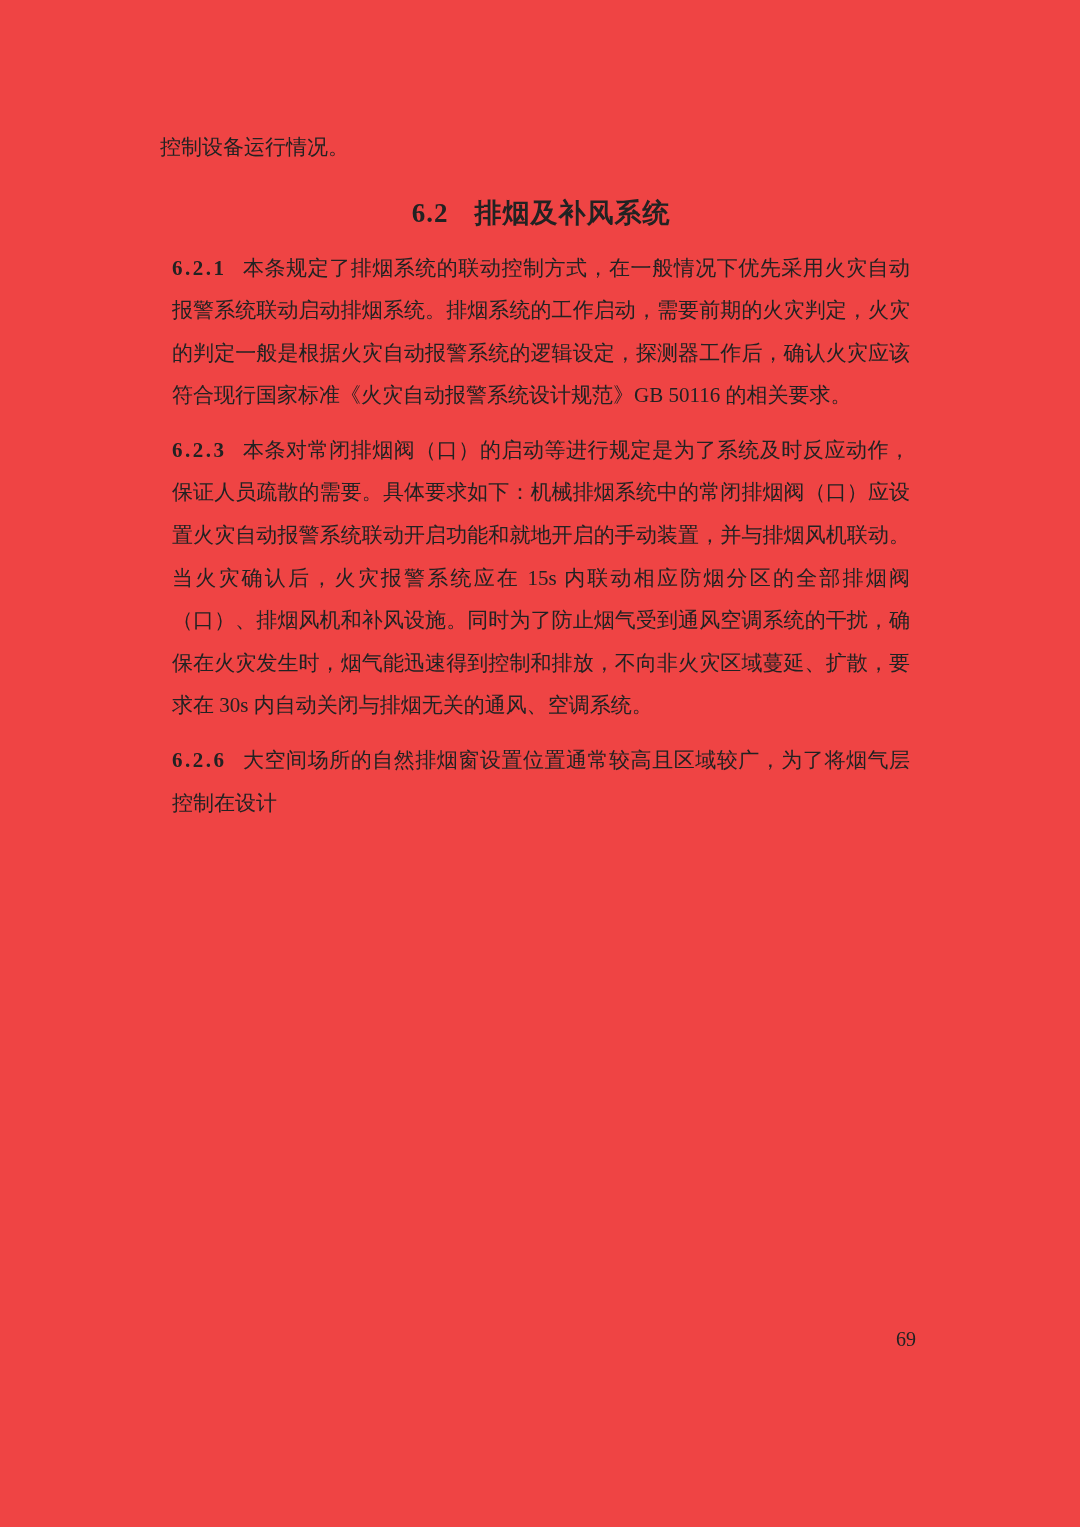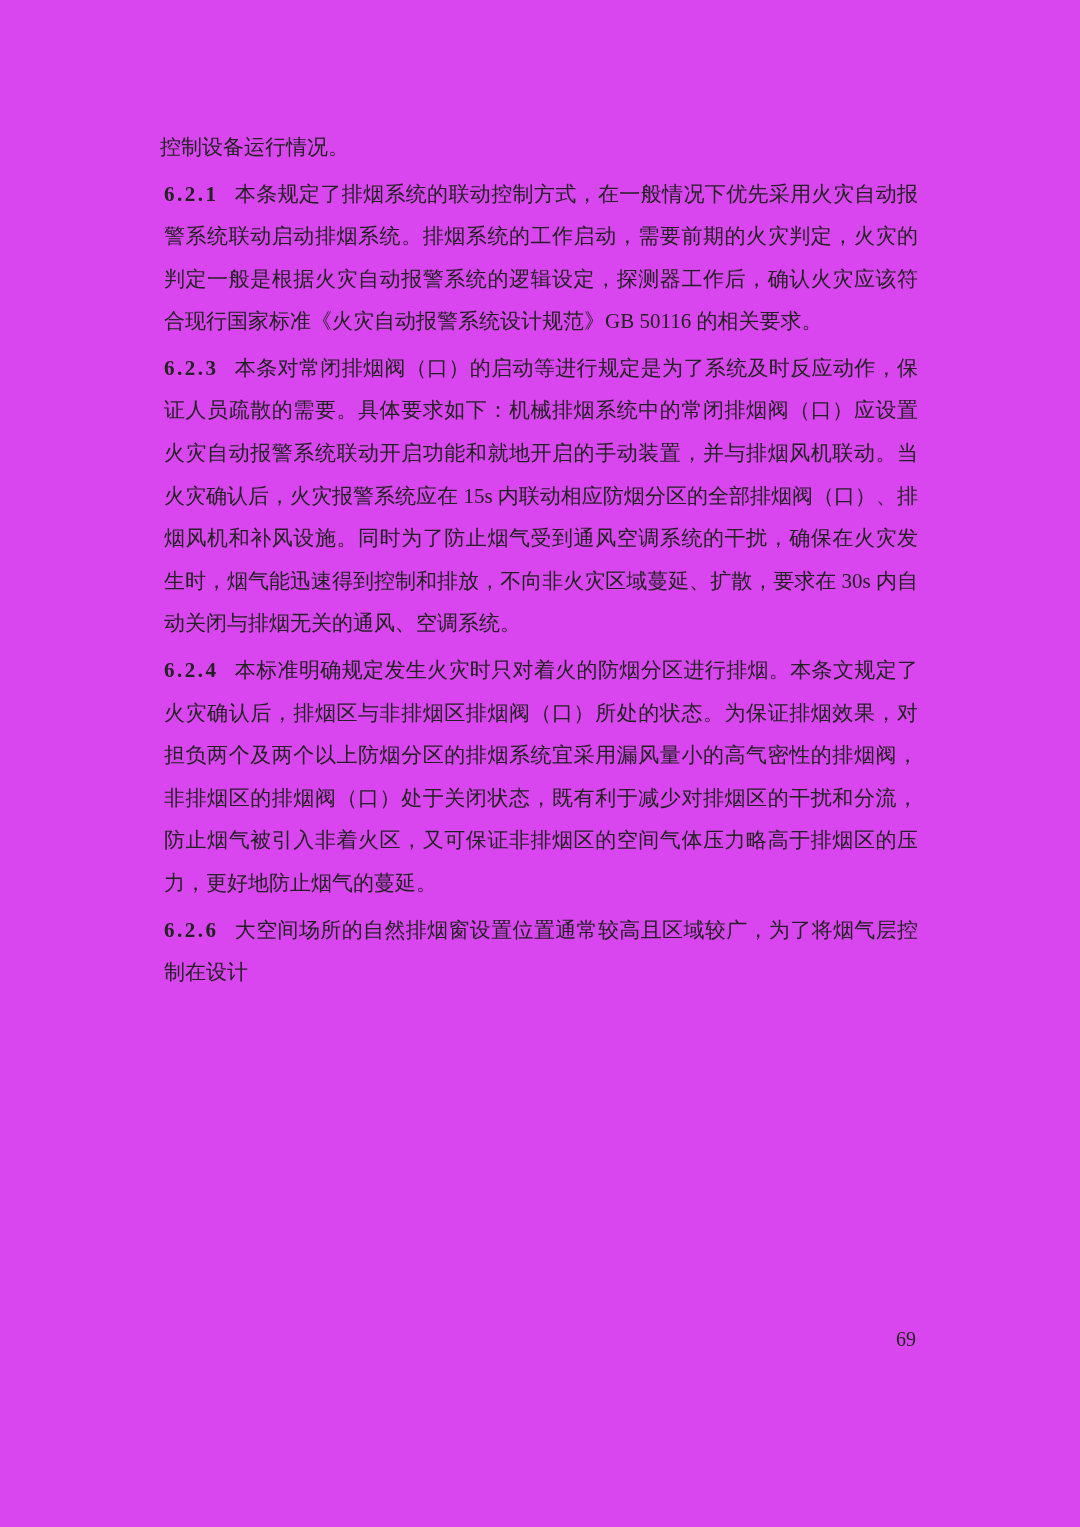--- a/index.html
+++ b/index.html
@@ -4,21 +4,21 @@
 <style>
   html, body {
     margin: 0;
     padding: 0;
     background: #ffffff;
   }
   .page {
     position: relative;
     width: 1080px;
     height: 1527px;
-    background: #d946ef;
+    background: #ef4444;
     font-family: "Liberation Serif", "DejaVu Serif", serif;
     color: #222222;
     overflow: hidden;
   }
   .content {
     position: absolute;
     left: 160px;
     top: 126px;
     width: 762px;
   }
@@ -34,21 +34,21 @@
     line-height: 44px;
     font-weight: bold;
     text-align: center;
     letter-spacing: 1px;
   }
   .section-heading .sec-num {
     margin-right: 26px;
     letter-spacing: 1px;
   }
   .clause {
-    margin: 4px;
+    margin: 12px;
     font-size: 21px;
     line-height: 42.6px;
     text-align: justify;
   }
   .clause-num {
     font-weight: bold;
     letter-spacing: 2.5px;
     margin-right: 16px;
   }
   .indent {
@@ -64,28 +64,28 @@
   }
 </style>
 </head>
 <body>
 
 <div class="page">
   <div class="content">
 
     <p class="cont-line"><span>控制设备运行情况。</span></p>
 
+    <h2 class="section-heading"><span class="sec-num">6.2</span><span>排烟及补风系统</span></h2>
 
     <p class="clause"><span class="clause-num">6.2.1</span><span>本条规定了排烟系统的联动控制方式，在一般情况下优先采用火灾自动报警系统联动启动排烟系统。排烟系统的工作启动，需要前期的火灾判定，火灾的判定一般是根据火灾自动报警系统的逻辑设定，探测器工作后，确认火灾应该符合现行国家标准《火灾自动报警系统设计规范》GB 50116 的相关要求。</span></p>
 
 
 
     <p class="clause"><span class="clause-num">6.2.3</span><span>本条对常闭排烟阀（口）的启动等进行规定是为了系统及时反应动作，保证人员疏散的需要。具体要求如下：机械排烟系统中的常闭排烟阀（口）应设置火灾自动报警系统联动开启功能和就地开启的手动装置，并与排烟风机联动。当火灾确认后，火灾报警系统应在 15s 内联动相应防烟分区的全部排烟阀（口）、排烟风机和补风设施。同时为了防止烟气受到通风空调系统的干扰，确保在火灾发生时，烟气能迅速得到控制和排放，不向非火灾区域蔓延、扩散，要求在 30s 内自动关闭与排烟无关的通风、空调系统。</span></p>
 
-    <p class="clause"><span class="clause-num">6.2.4</span><span>本标准明确规定发生火灾时只对着火的防烟分区进行排烟。本条文规定了火灾确认后，排烟区与非排烟区排烟阀（口）所处的状态。为保证排烟效果，对担负两个及两个以上防烟分区的排烟系统宜采用漏风量小的高气密性的排烟阀，非排烟区的排烟阀（口）处于关闭状态，既有利于减少对排烟区的干扰和分流，防止烟气被引入非着火区，又可保证非排烟区的空间气体压力略高于排烟区的压力，更好地防止烟气的蔓延。</span></p>
 
 
     <p class="clause"><span class="clause-num">6.2.6</span><span>大空间场所的自然排烟窗设置位置通常较高且区域较广，为了将烟气层控制在设计</span></p>
 
   </div>
 
   <div class="page-number">69</div>
 </div>
 
 </body></html>

